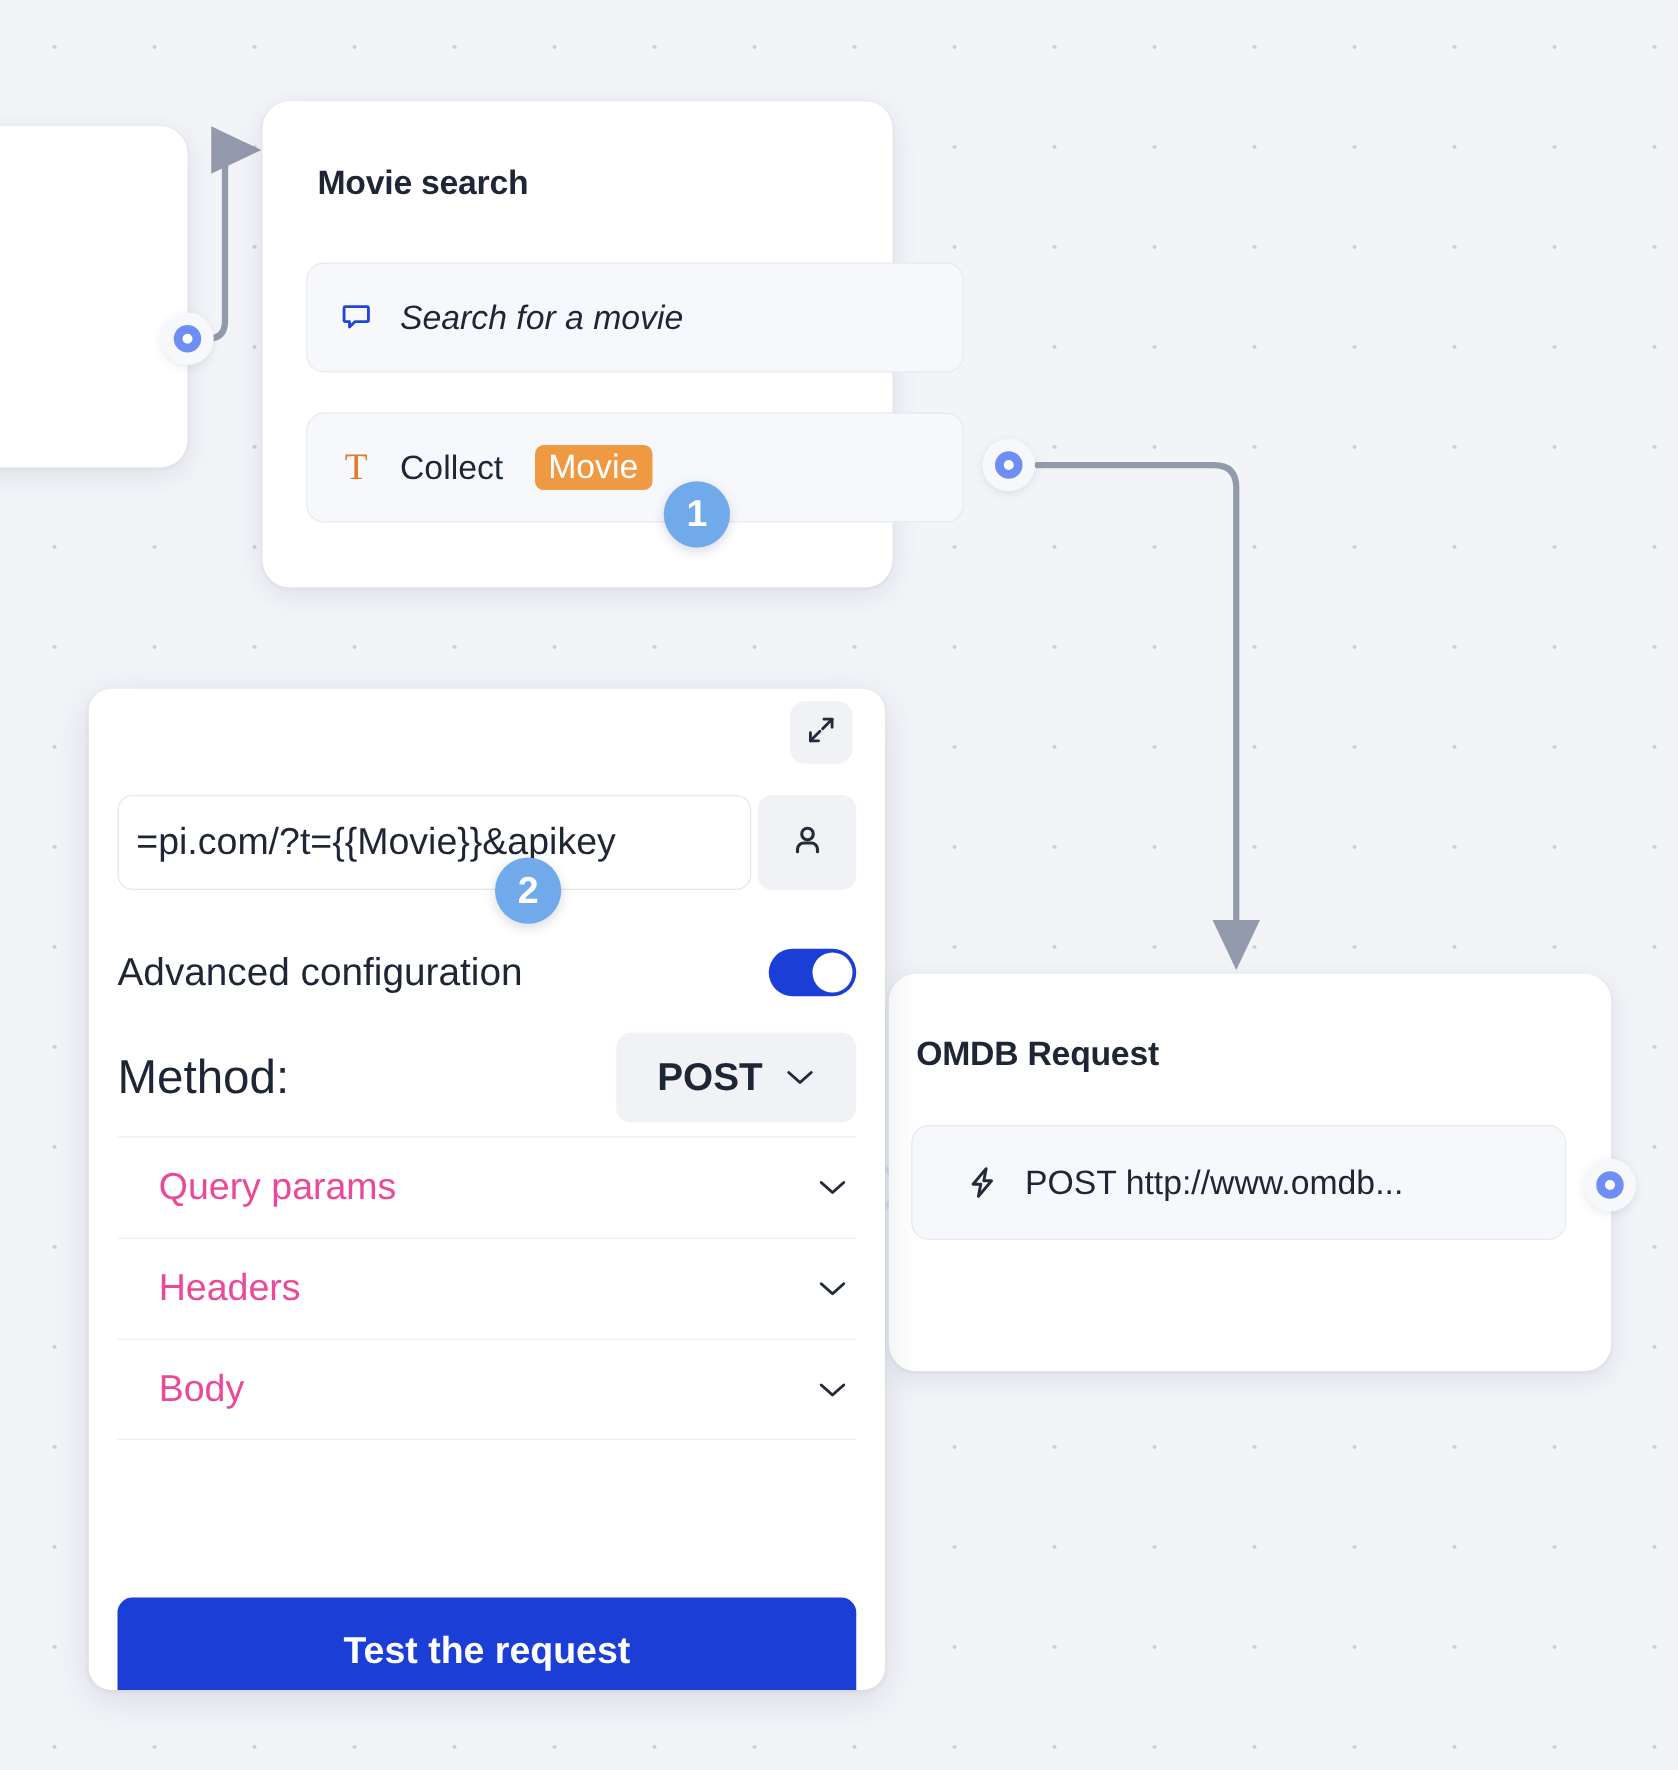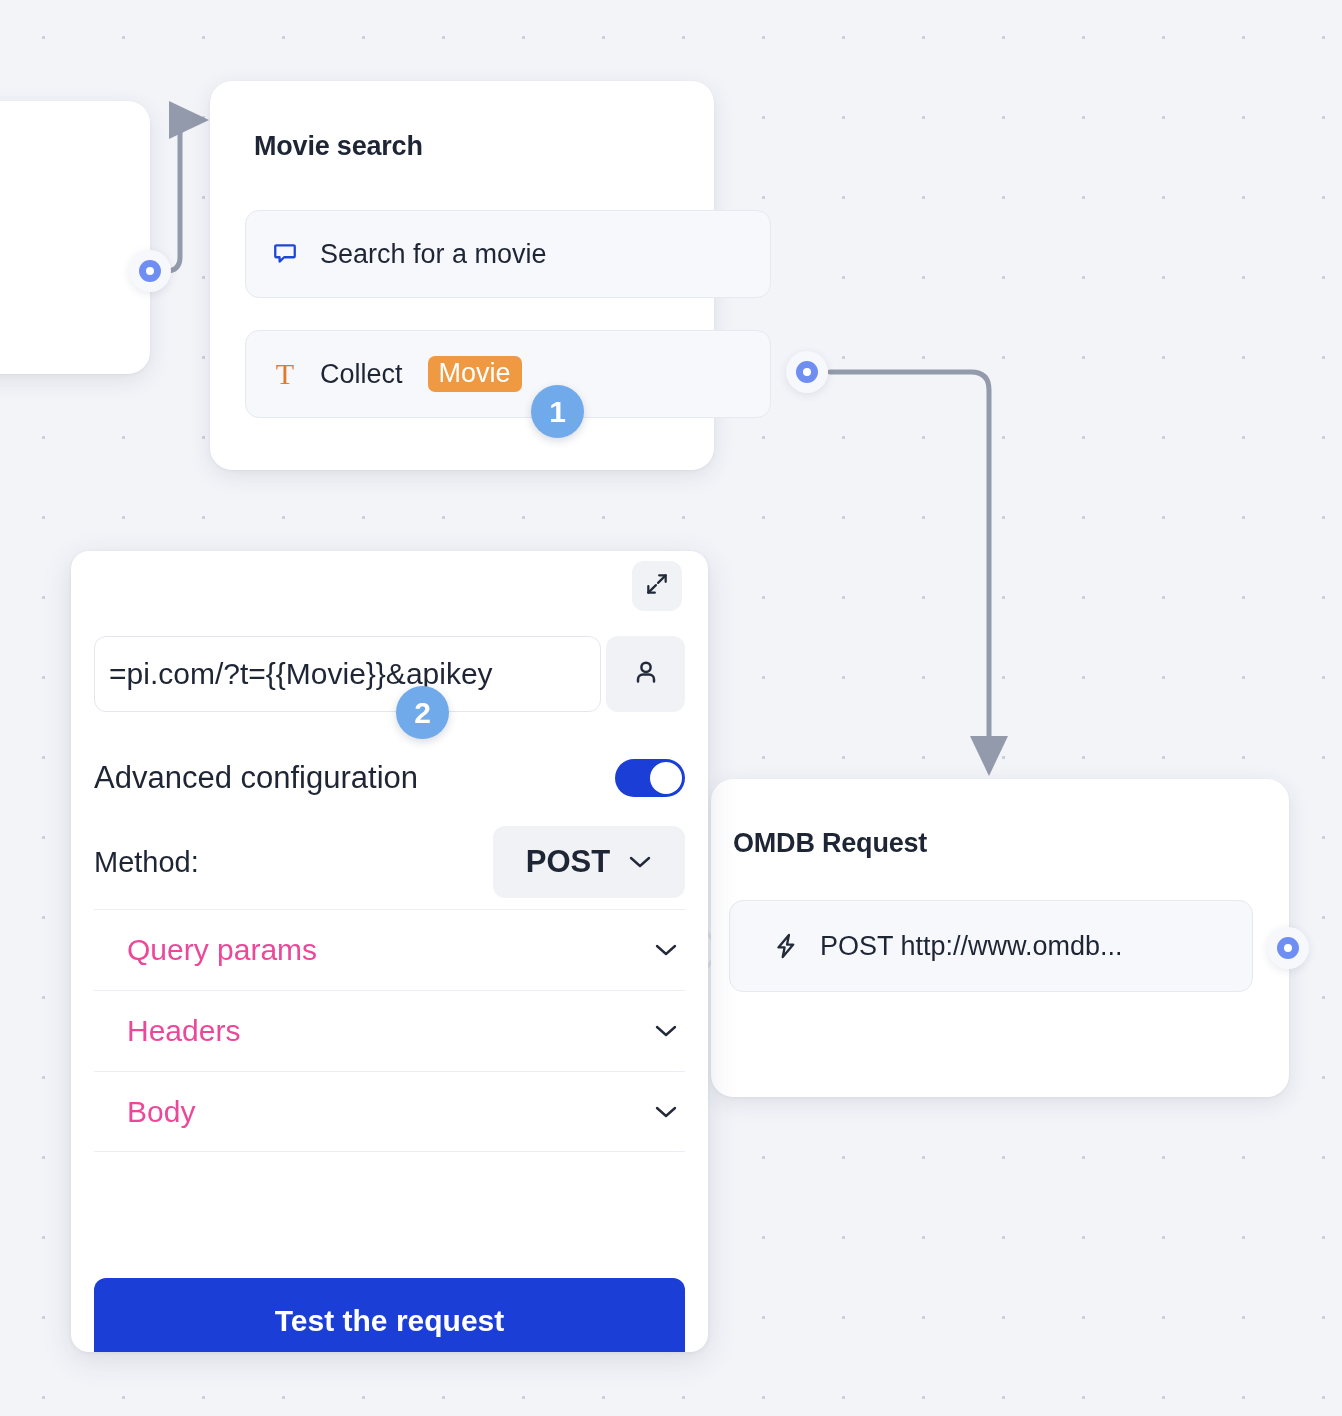--- a/index.html
+++ b/index.html
@@ -78,21 +78,21 @@
     left: 44px;
     top: 50px;
   }
   #node-movie .node-row {
     position: absolute;
     left: 35px;
     width: 526px;
     height: 88px;
     padding-left: 26px;
   }
-  #row-search { top: 129px; }
+  #row-search { top: 129px; font-style: italic; }
   #row-collect { top: 249px; }
 
   .icon-chat {
     width: 26px; height: 26px;
     margin-right: 22px;
     flex: none;
   }
   .icon-tletter {
     font-family: "Liberation Serif", serif;
     font-size: 30px;
@@ -263,21 +263,21 @@
   }
   #method-row {
     position: absolute;
     left: 23px;
     top: 275px;
     width: 591px;
     display: flex;
     align-items: center;
     justify-content: space-between;
   }
-  #method-label { font-size: 29px; color: #1e2535; }
+  #method-label { font-size: 38px; color: #1e2535; }
   #method-select {
     background: #f1f2f6;
     border-radius: 12px;
     height: 72px;
     min-width: 192px;
     display: flex;
     align-items: center;
     justify-content: center;
     gap: 18px;
     cursor: pointer;

